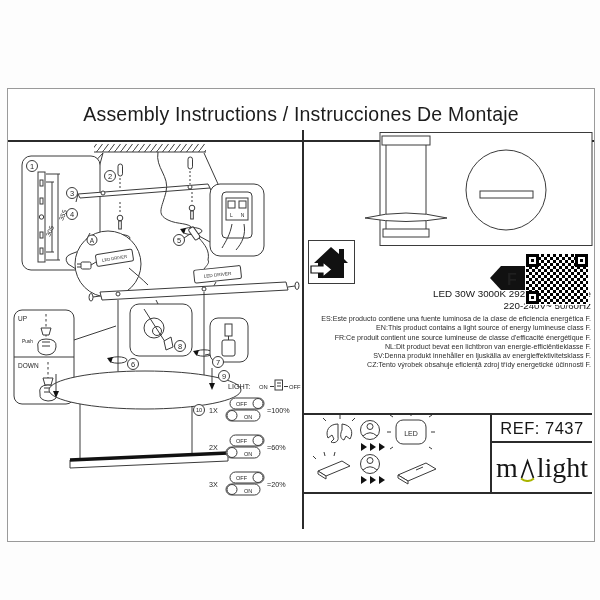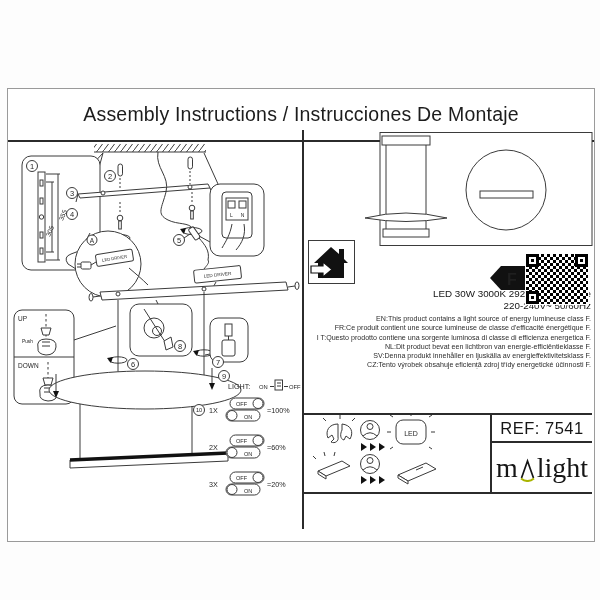--- a/index.html
+++ b/index.html
@@ -367,23 +367,23 @@
     <svg class="house" width="47" height="45" viewBox="0 0 47 45">
       <rect class="fw" x="0.5" y="0.5" width="46" height="43"></rect>
       <path class="blk" d="M6,23 L23,7 L31,14 L31,9 L36,9 L36,19 L40,23 L36,23 L36,38 L10,38 L10,23 Z"></path>
       <polygon points="3,26 15,26 15,22 24,29.5 15,37 15,33 3,33" fill="#fff" stroke="#111" stroke-width="1.2"></polygon>
     </svg>
 
     <div class="specs">
       <div class="main-line">LED 30W 3000K 2920lm -Dimmable</div>
       <div class="main-line">220-240V~ 50/60Hz</div>
       <div style="height:3px"></div>
+      <div class="lang">ES:Este producto contiene una fuente luminosa de la clase de eficiencia energética F.</div>
       <div class="lang">EN:This product contains a light source of energy lumineuse class F.</div>
       <div class="lang">FR:Ce produit contient une source lumineuse de classe d'efficacité énergétique F.</div>
-      <div class="lang">I T:Questo prodotto contiene una sorgente luminosa di classe di efficienza energetica F.</div>
       <div class="lang">NL:Dit product bevat een lichtbron van energie-efficiëntieklasse F.</div>
       <div class="lang">SV:Denna produkt innehåller en ljuskälla av energieffektivitetsklass F.</div>
       <div class="lang">CZ:Tento výrobek obsahuje eficiență zdroj třídy energetické účinnosti F.</div>
     </div>
 
     <svg class="energy-arrow" width="40" height="28" viewBox="0 0 40 28">
       <polygon class="blk" points="2,14 13,2 38,2 38,26 13,26"></polygon>
       <text x="24" y="20.5" font-size="16" font-weight="bold" fill="#fff" text-anchor="middle">F</text>
     </svg>
 
@@ -434,21 +434,21 @@
             <polygon class="blk" points="75,61 75,69 81,65"></polygon>
           </g>
           <g>
             <polygon class="fw" points="94,60 122,48 132,54 104,66"></polygon>
             <polygon class="fw" points="94,60 94,63 104,69 104,66"></polygon>
             <line class="ln" x1="112" y1="55" x2="119" y2="52"></line>
           </g>
         </svg>
       </div>
       <div class="ref-box">
-        <div class="ref-cell">REF: 7541</div>
+        <div class="ref-cell">REF: 7437</div>
         <div class="brand-cell">
           <div class="brand">
             <span>m</span>
             <svg class="caret" viewBox="0 0 17 25">
               <path d="M2.5,21 L8.5,4 L14.5,21" fill="none" stroke="#161616" stroke-width="1.7"></path>
               <path d="M2,21.5 Q8.5,26.5 15,21.5" fill="none" stroke="#a9b400" stroke-width="2"></path>
             </svg>
             <span>light</span>
           </div>
         </div>

